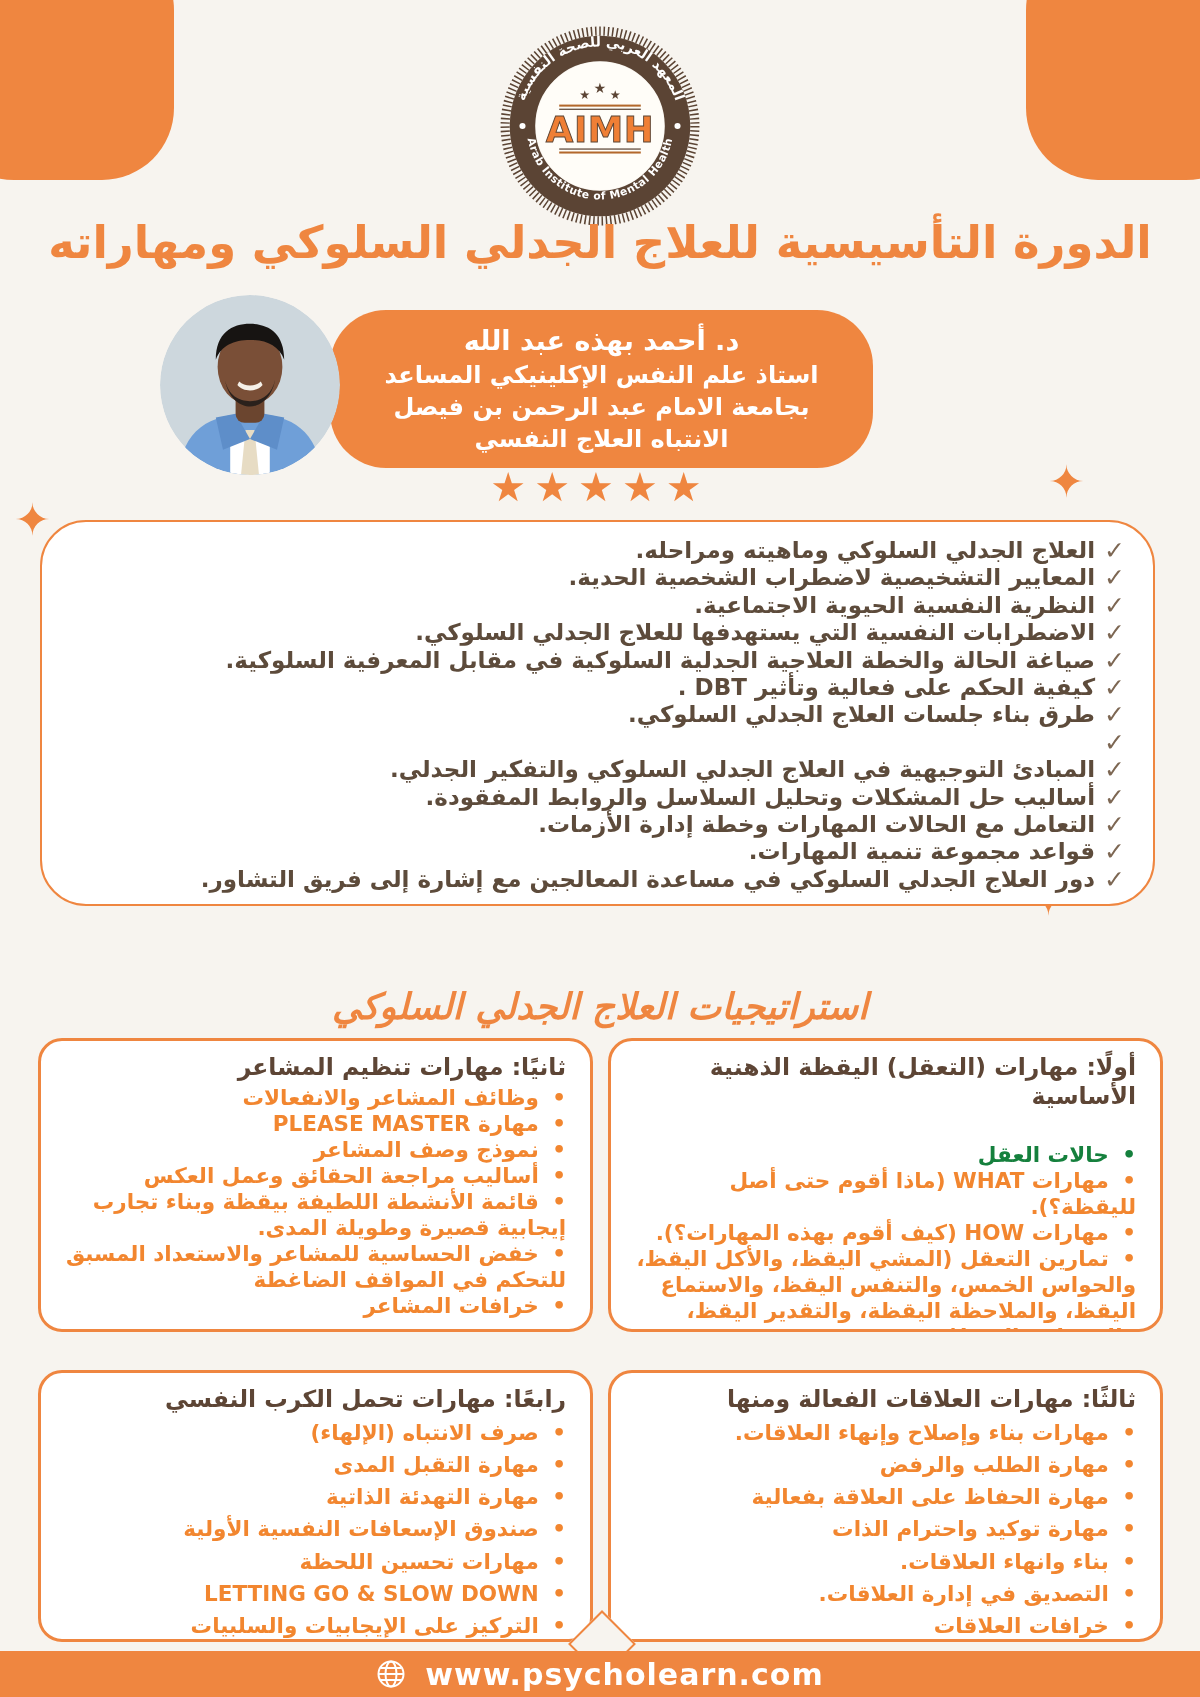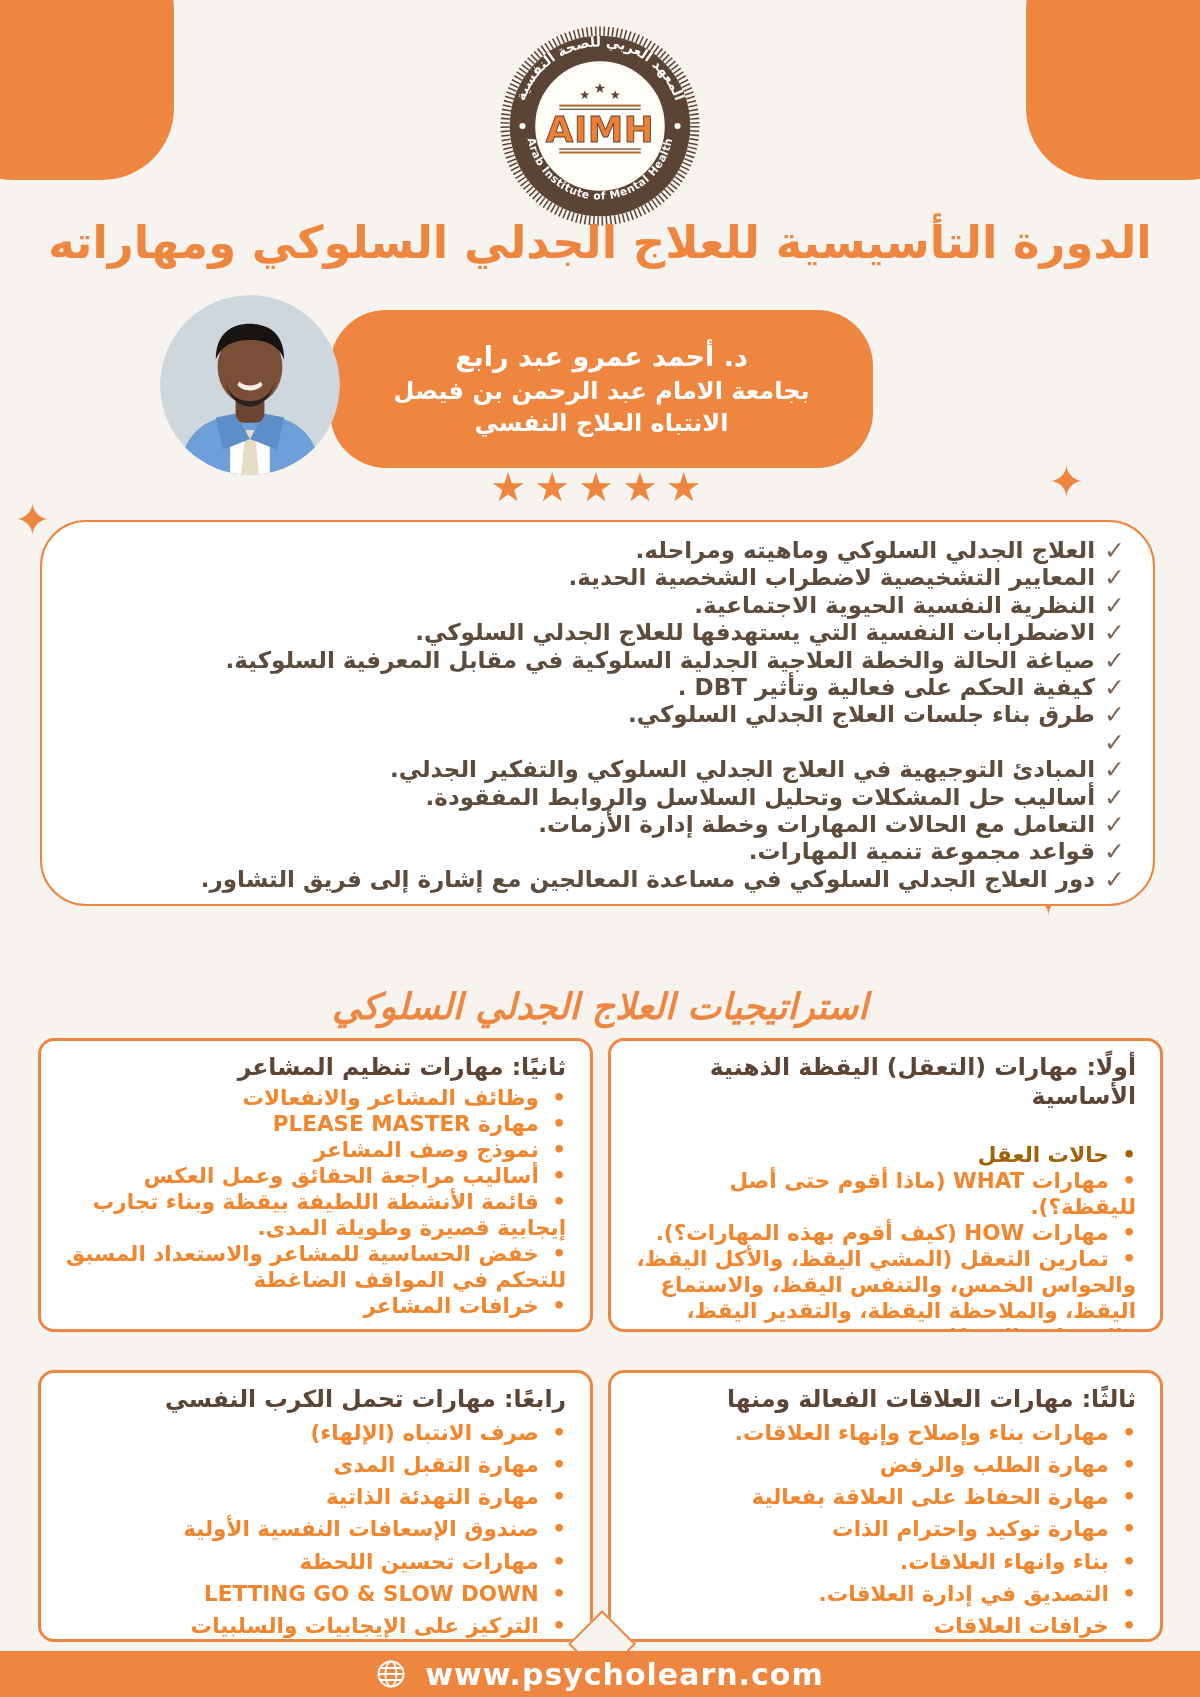--- a/index.html
+++ b/index.html
@@ -64,27 +64,27 @@
     color:#EF8640;font-size:36px;font-weight:bold;direction:rtl;font-style:italic;
   }
 
   
   .grid{
     position:absolute;left:38px;top:1038px;width:1125px;
     display:grid;grid-template-columns:1fr 1fr;grid-template-rows:294px 272px;
     column-gap:15px;row-gap:38px;direction:rtl;
   }
   .sbox{
-    background:#FFFFFF;border:3px solid #EF8640;border-radius:16px;
+    background:#FFFFFF;border:3px solid #EF8640;border-radius:24px;
     box-sizing:border-box;padding:12px 24px 8px 18px;text-align:right;direction:rtl;
     overflow:hidden;
   }
   .sbox .sbox-title{color:#5D4535;font-size:23.5px;font-weight:bold;line-height:1.22;margin-bottom:3px;}
   .sbox .item{font-size:21.5px;font-weight:bold;line-height:1.21;color:#F2862F;}
-  .sbox .item.brown{color:#a16207;margin-top:32px;}
+  .sbox .item.brown{color:#15803d;margin-top:32px;}
   .sbox:nth-child(n+3) .item{line-height:1.5;}
   .sbox .blt{margin-left:6px;}
 
   
   .footer-diamond{
     position:absolute;left:578px;top:1620px;width:44px;height:44px;
     background:#F7F4EF;border:2px solid #EF8640;transform:rotate(45deg);z-index:1;
   }
   .footer{
     position:absolute;left:0;bottom:0;width:100%;height:46px;background:#EF8640;z-index:2;
@@ -123,21 +123,22 @@
       <rect x="60" y="83" width="80" height="1.2" fill="#5B4434"></rect>
       <text x="100" y="116" font-size="35" font-weight="bold" fill="#EF7F35" stroke="#5B4434" stroke-width="0.9" text-anchor="middle" style="letter-spacing:0.5px">AIMH</text>
       <rect x="60" y="122" width="80" height="1.2" fill="#5B4434"></rect>
       <rect x="60" y="125" width="80" height="2" fill="#b3682c"></rect>
     </svg>
   </div>
 
   <div class="main-title" dir="rtl">الدورة التأسيسية للعلاج الجدلي السلوكي ومهاراته</div>
 
   <div class="presenter-box">
-    <div class="name">د. أحمد عمرو عبد رابع</div>
+    <div class="name">د. أحمد بهذه عبد الله</div>
+    <div class="role">استاذ علم النفس الإكلينيكي المساعد</div>
     <div class="role">بجامعة الامام عبد الرحمن بن فيصل</div>
     <div class="role">الانتباه العلاج النفسي</div>
   </div>
 
   <div class="photo">
     <svg viewBox="0 0 200 200" width="180" height="180">
       <defs>
           <clipPath id="pc">
             <circle cx="100" cy="100" r="100"></circle>
           </clipPath>

